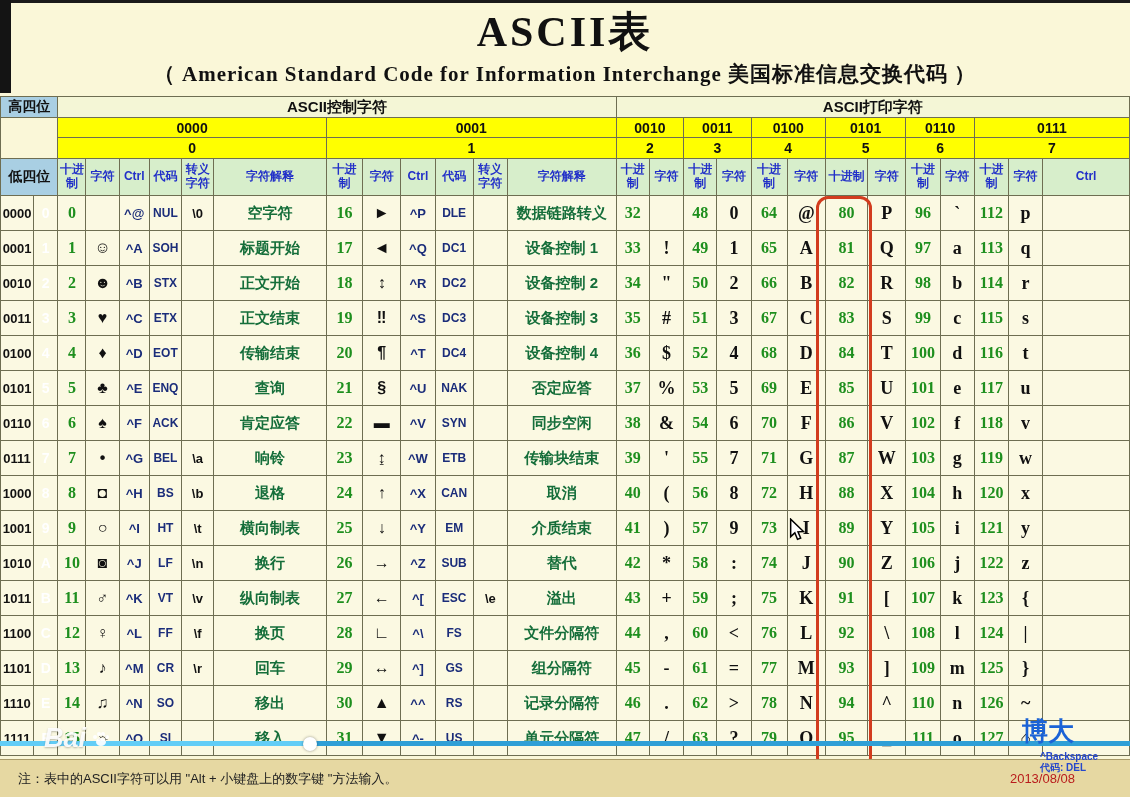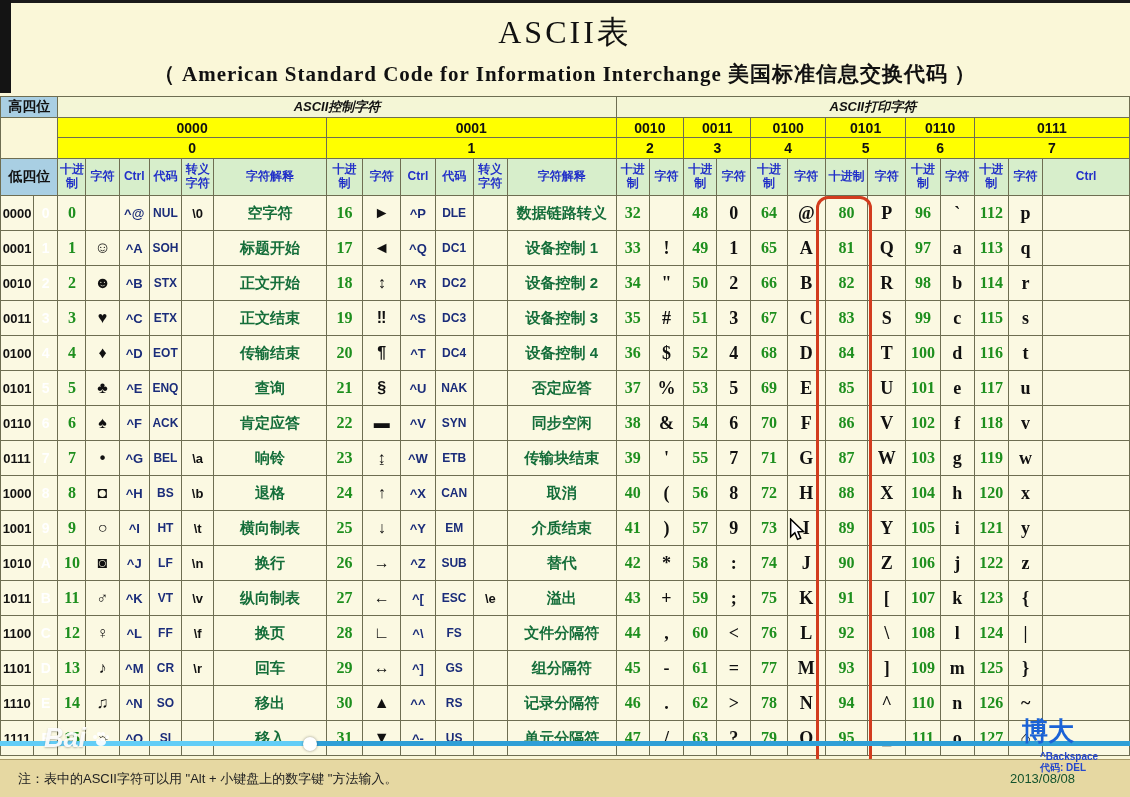--- a/index.html
+++ b/index.html
@@ -1,34 +1,34 @@
 <!DOCTYPE html>
 <html><head>
 <meta charset="utf-8">
 <style>
   html,body{margin:0;padding:0;background:#222;}
   .stage{position:relative;width:1130px;height:797px;background:#faf7d8;overflow:hidden;
          font-family:"Liberation Sans",sans-serif;}
   
   .title-block{position:absolute;left:0;top:0;width:1130px;height:96px;text-align:center;z-index:1;}
-  .title{font-family:"Liberation Serif",serif;font-size:32px;font-weight:normal;letter-spacing:3px;
+  .title{font-family:"Liberation Serif",serif;font-size:42px;font-weight:bold;letter-spacing:3px;
          color:#111;padding-top:8px;line-height:48px;}
   .subtitle{font-family:"Liberation Serif",serif;font-size:21px;font-weight:bold;color:#111;
             margin-top:4px;letter-spacing:1px;}
   
   .table-wrap{position:absolute;left:0;top:96px;width:1130px;z-index:2;}
   table.ascii{border-collapse:collapse;table-layout:fixed;width:1130px;}
   table.ascii td{border:1px solid #6e6e52;text-align:center;vertical-align:middle;padding:0;
                  overflow:hidden;white-space:normal;}
   .rA td{height:20px;}
   .rB td{height:19px;}
   .rC td{height:20px;}
   .rD td{height:36px;}
   tr.data td{height:34px;background:#fbf9e2;}
-  .sechead{background:#f4f6d6;font-weight:bold;font-size:13px;color:#111;font-style:italic;}
+  .sechead{background:#f4f6d6;font-weight:bold;font-size:15px;color:#111;}
   .bluehead{background:#a9cfe3;font-weight:bold;font-size:14px;color:#111;}
   .ylw{background:#ffff00;font-weight:bold;font-size:14px;color:#111;}
   .blankhead{background:#faf7d8;}
   .colhead{background:#d7eecb;color:#2230c8;font-weight:bold;font-size:12px;line-height:1.15;}
   .bin{background:#ffffff;font-weight:bold;font-size:13px;color:#111;}
   .hex{background:#2fa235;color:#ffffff;font-weight:bold;font-size:14px;}
   .dec{color:#1e8f1e;font-family:"Liberation Serif",serif;font-weight:bold;font-size:16px;}
   .chr{font-size:16px;font-weight:bold;color:#111;}
   .pr{font-family:"Liberation Serif",serif;font-size:18px;}
   .ctl{color:#1b2d7a;font-weight:bold;font-size:13px;}
@@ -37,21 +37,21 @@
   .dsc{color:#156e3a;font-weight:bold;font-size:15px;}
   .lastc{background:#fbf9e2;}
   
   .red-highlight{position:absolute;left:816px;top:196px;width:50px;height:568px;
                  border:3px solid #d23c1e;border-radius:12px;z-index:3;}
   .topline{position:absolute;left:0;top:0;width:1130px;height:3px;background:#1a1a1a;z-index:5;}
   .corner{position:absolute;left:0;top:0;width:11px;height:93px;background:#141414;z-index:5;}
   .footer{position:absolute;left:0;top:759px;width:1130px;height:38px;background:#e6d8a2;
           border-top:1px solid #a89a68;display:flex;align-items:center;justify-content:space-between;
           padding:0 55px 0 18px;box-sizing:border-box;font-size:13px;color:#222;z-index:4;}
-  .footer .date{color:#14532d;}
+  .footer .date{color:#b91c1c;}
   .progress{position:absolute;left:0;top:741px;width:1130px;height:5px;background:#2f9fd6;z-index:6;cursor:pointer;}
   .played{position:absolute;left:0;top:0;height:5px;background:#62cdf6;}
   .dot{position:absolute;top:-4.5px;width:14px;height:14px;border-radius:50%;background:#ffffff;
        box-shadow:0 0 3px rgba(0,0,0,0.4);}
   .brand-left{position:absolute;left:44px;top:723px;color:rgba(255,255,255,0.92);font-size:27px;
               font-weight:bold;font-style:italic;display:flex;align-items:center;gap:5px;z-index:7;
               text-shadow:0 1px 2px rgba(0,0,0,0.25);}
   .brand-right{position:absolute;left:1022px;top:714px;color:#1b63d6;font-size:26px;font-weight:bold;
                z-index:7;white-space:nowrap;}
   .del-note{position:absolute;left:1040px;top:751px;color:#2547cc;font-size:10px;line-height:11px;

